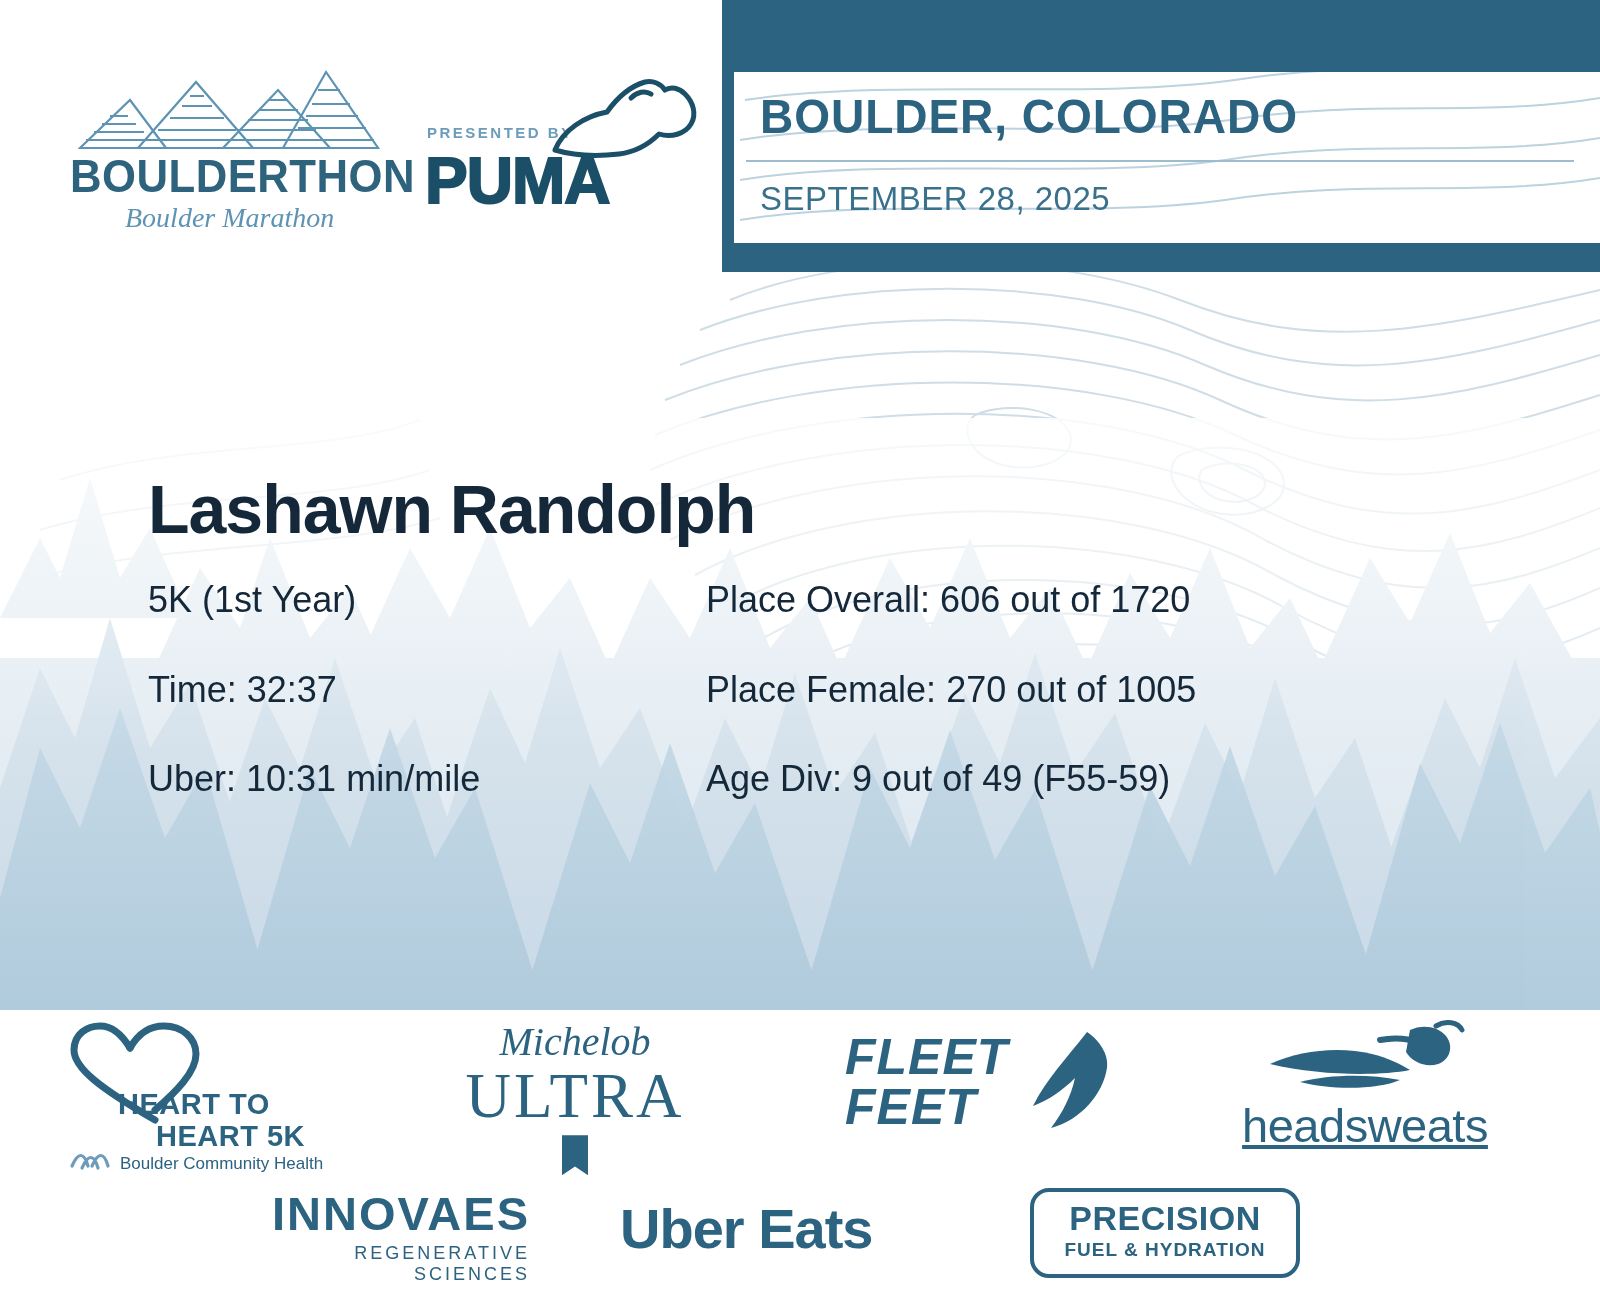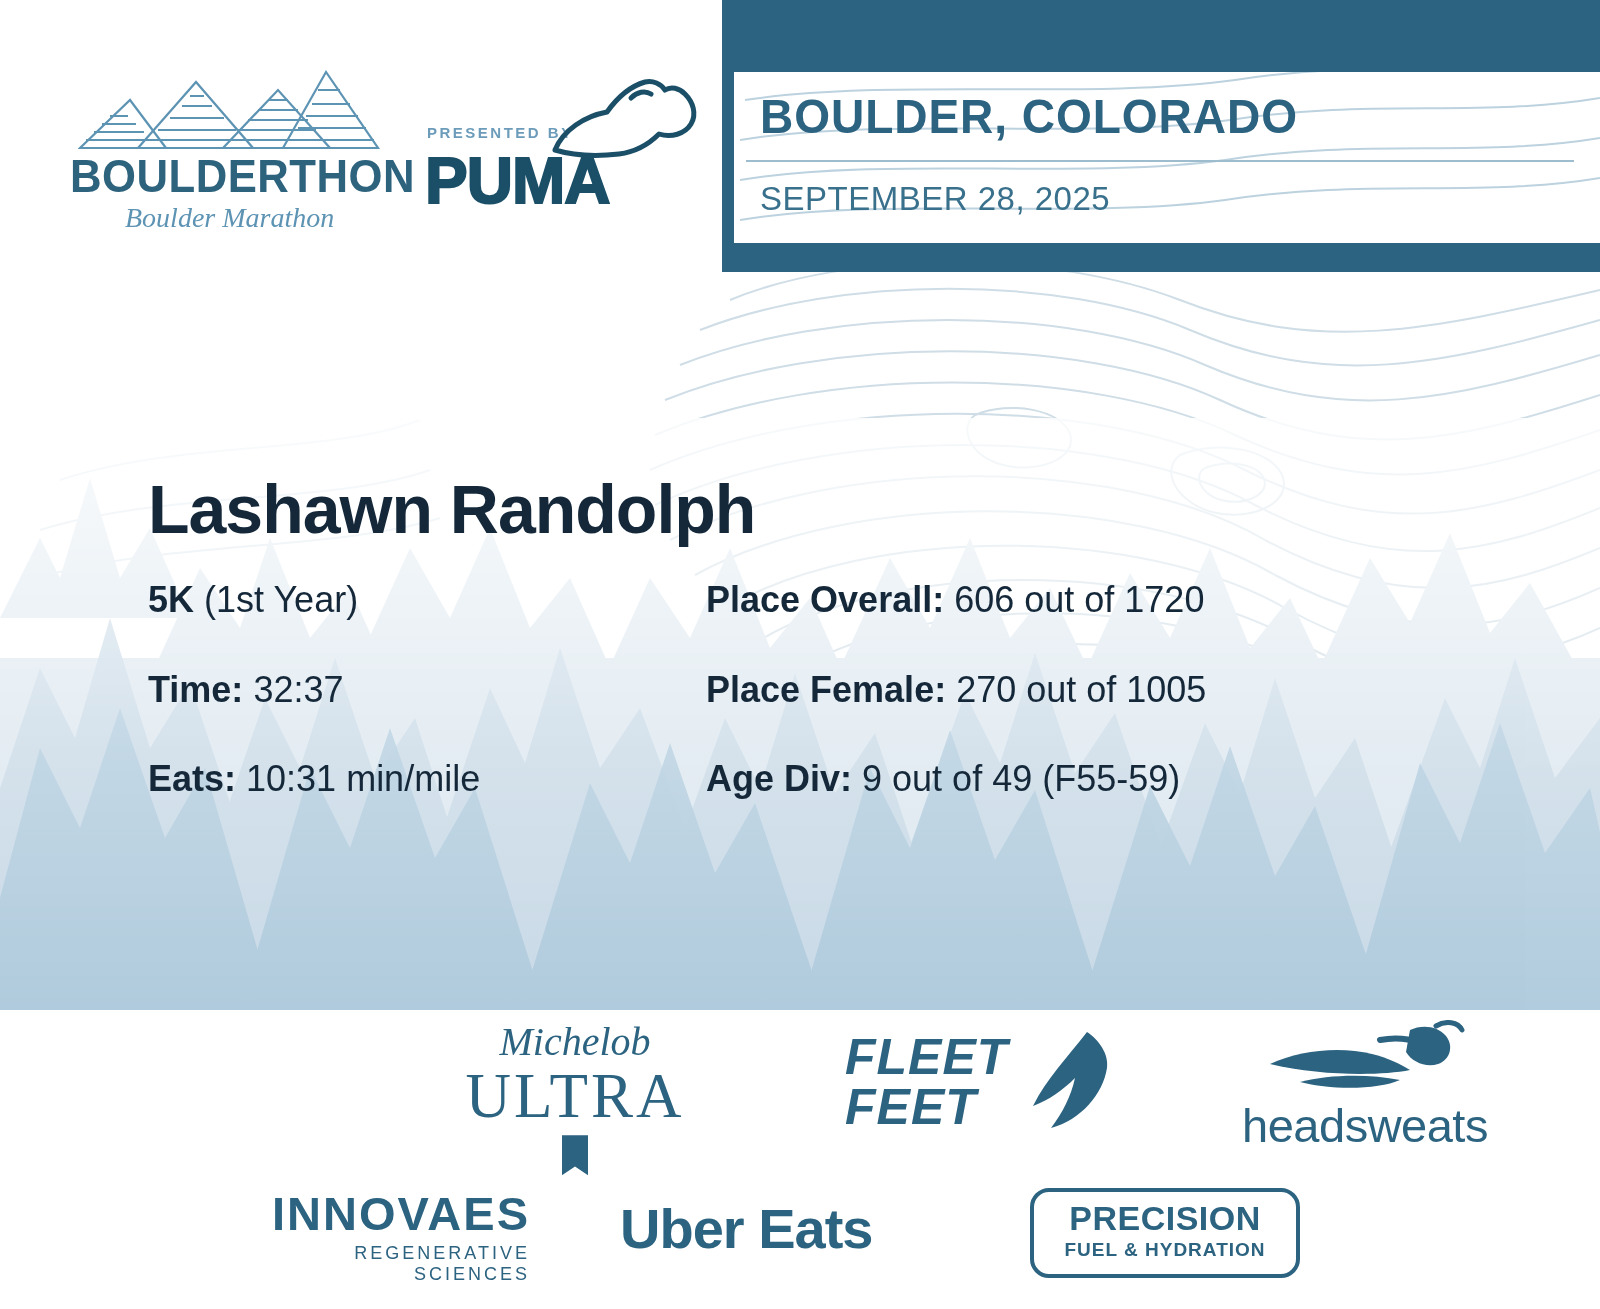--- a/index.html
+++ b/index.html
@@ -223,21 +223,21 @@
   }
 
   .stat-row {
     font-size: 36px;
     color: #14283a;
     margin-bottom: 50px;
     white-space: nowrap;
     line-height: 1.1;
   }
   .stat-label {
-    font-weight: bold;
+    font-weight: normal;
     text-align: center;
   }
   .stat-value {
     font-weight: normal;
   }
 
   
   .sponsors {
     position: absolute;
     left: 0;
@@ -336,20 +336,21 @@
     top: 10px;
     width: 290px;
     height: 130px;
     text-align: center;
   }
   .hs-word {
     font-family: "Liberation Sans", sans-serif;
     font-size: 47px;
     color: #2c6380;
     letter-spacing: -0.5px;
+    text-decoration: underline;
   }
 
   .innovaes {
     left: 240px;
     top: 180px;
     width: 290px;
     text-align: right;
   }
   .inn-word {
     font-family: "Liberation Sans", sans-serif;
@@ -536,21 +537,21 @@
     <div class="col-left">
       <div class="stat-row">
         <span class="stat-label">5K</span>
         <span class="stat-value">(1st Year)</span>
       </div>
       <div class="stat-row">
         <span class="stat-label">Time:</span>
         <span class="stat-value">32:37</span>
       </div>
       <div class="stat-row">
-        <span class="stat-label">Eats:</span>
+        <span class="stat-label">Uber:</span>
         <span class="stat-value">10:31 min/mile</span>
       </div>
     </div>
 
     <div class="col-right">
       <div class="stat-row">
         <span class="stat-label">Place Overall:</span>
         <span class="stat-value">606 out of 1720</span>
       </div>
       <div class="stat-row">
@@ -559,20 +560,32 @@
       </div>
       <div class="stat-row">
         <span class="stat-label">Age Div:</span>
         <span class="stat-value">9 out of 49 (F55-59)</span>
       </div>
     </div>
   </div>
 
   <div class="sponsors">
 
+    <div class="sponsor h2h">
+      <svg width="190" height="110" viewBox="0 0 190 110" style="position:absolute;left:0;top:0;">
+        <path d="M95 100 C 40 68, 14 48, 14 30 C 14 14, 27 6, 40 6 C 55 6, 64 18, 70 28" fill="none" stroke="#2c6380" stroke-width="7" stroke-linecap="round"></path>
+        <path d="M70 28 C 78 14, 90 6, 104 6 C 122 6, 136 18, 136 34 C 136 52, 116 72, 95 90" fill="none" stroke="#2c6380" stroke-width="7" stroke-linecap="round"></path>
+      </svg>
+      <div class="h2h-text">HEART TO</div>
+      <div class="h2h-text2">HEART 5K</div>
+      <svg width="46" height="22" viewBox="0 0 46 22" style="position:absolute;left:8px;top:130px;">
+        <path d="M4 16 C 10 2, 16 2, 20 16 M14 18 C 20 4, 26 4, 30 18 M24 16 C 30 2, 36 2, 40 16" fill="none" stroke="#6c9cba" stroke-width="3.2" stroke-linecap="round"></path>
+      </svg>
+      <div class="h2h-sub">Boulder Community Health</div>
+    </div>
 
     <div class="sponsor fleetfeet">
       <div class="ff-line1">FLEET</div>
       <div class="ff-line2">FEET</div>
       <svg width="90" height="110" viewBox="0 0 90 110" style="position:absolute;left:182px;top:-4px;">
         <path d="M60 4 C 40 30, 20 50, 6 78 C 22 72, 36 62, 48 50 C 44 68, 36 84, 24 100 C 54 92, 76 66, 80 40 C 82 26, 72 12, 60 4 Z" fill="#2c6380"></path>
       </svg>
     </div>
 
     <div class="sponsor michelob">

